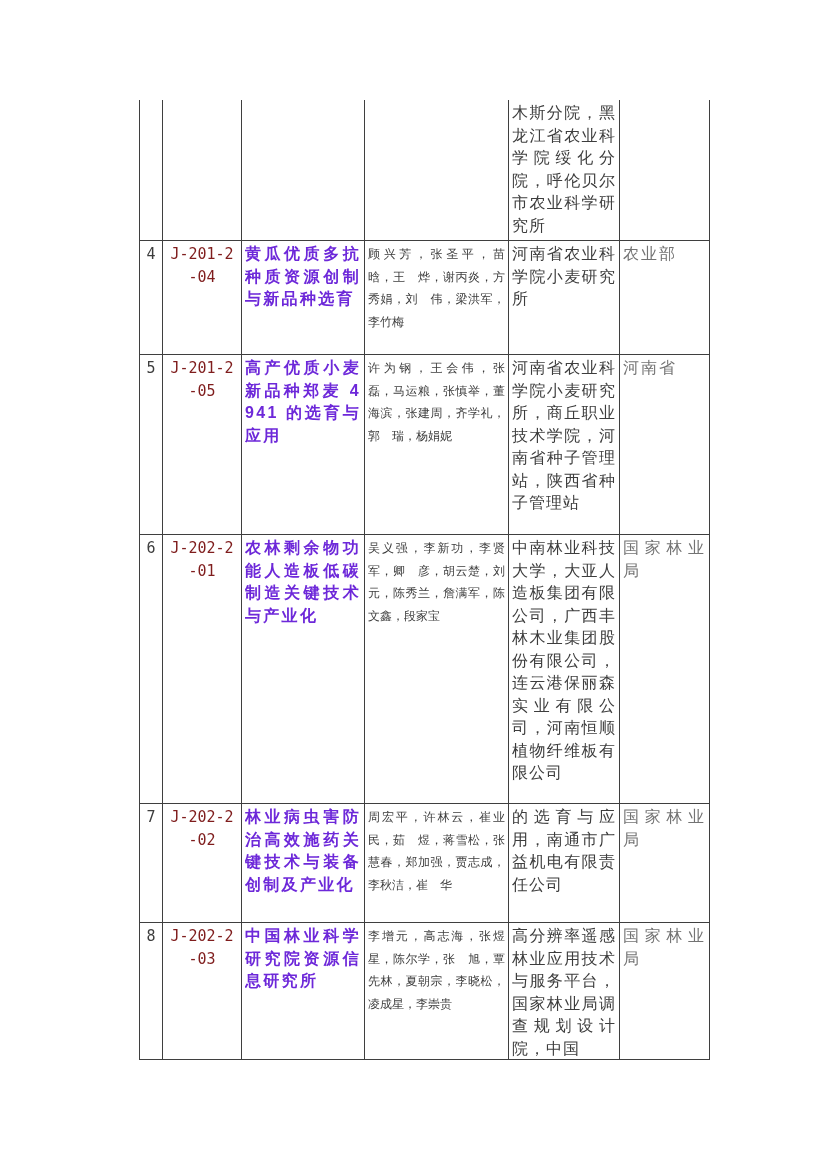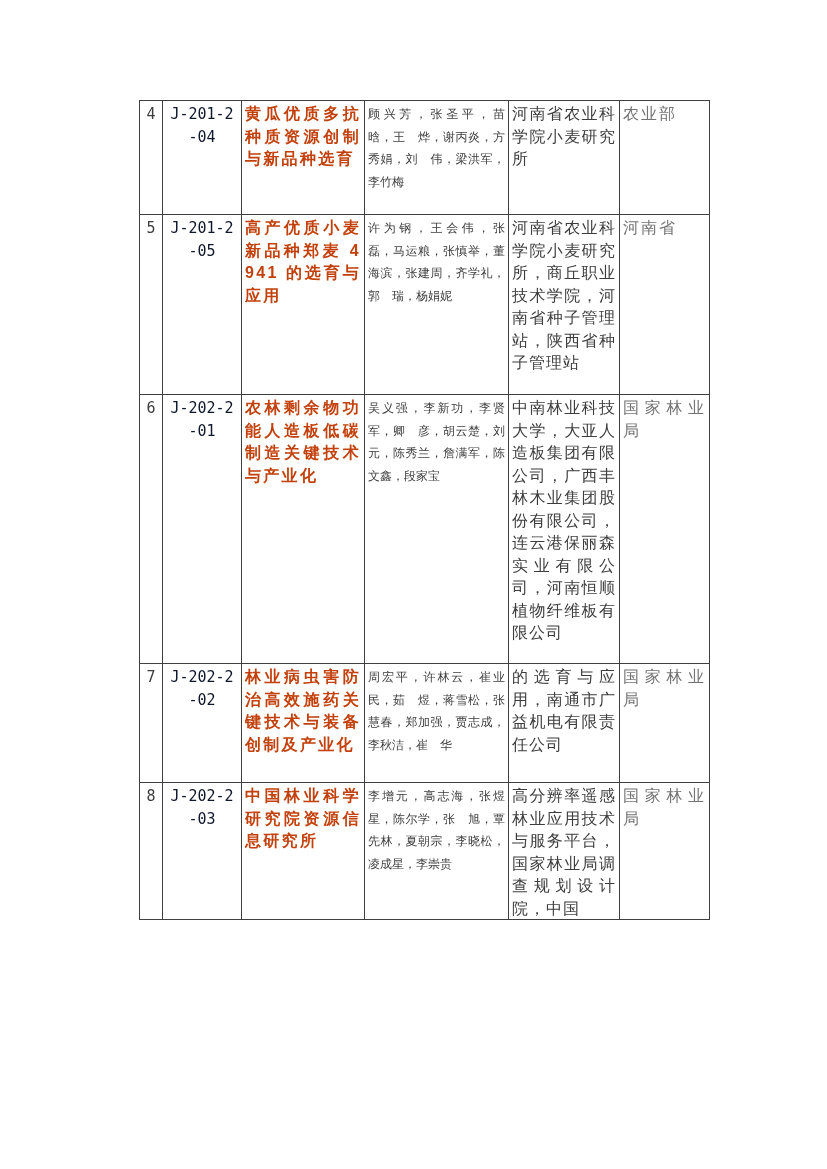--- a/index.html
+++ b/index.html
@@ -54,31 +54,31 @@
     font-family: "DejaVu Sans Mono", "Liberation Mono", monospace;
     font-size: 15px;
     line-height: 22.5px;
     color: #3d3d3d;
     text-align: center;
   }
   .code-cell {
     font-family: "DejaVu Sans Mono", "Liberation Mono", monospace;
     font-size: 15px;
     line-height: 22.5px;
-    color: #0f172a;
+    color: #7f1d1d;
     text-align: center;
     white-space: pre-line;
   }
   .title-cell {
     font-family: "Liberation Sans", sans-serif;
     font-weight: bold;
     font-size: 16px;
     line-height: 22.5px;
     letter-spacing: 2.3px;
-    color: #c2410c;
+    color: #6d28d9;
     text-align: justify;
     word-break: break-all;
   }
   .people-cell {
     font-size: 12px;
     line-height: 22.5px;
     letter-spacing: 0;
     color: #3d3d3d;
     text-align: justify;
   }
@@ -104,20 +104,38 @@
   <table class="awards">
     <colgroup>
       <col class="c-no">
         <col class="c-code">
         <col class="c-ti">
       <col class="c-pe">
         <col class="c-in">
         <col class="c-no2">
     </colgroup>
     <tbody>
+      <tr class="cont r0">
+        <td class="no-cell">
+            <div class="cv"></div>
+          </td>
+        <td class="code-cell"><div class="cv"></div></td>
+        <td class="title-cell">
+            <div class="cv"></div>
+          </td>
+        <td class="people-cell">
+            <div class="cv"></div>
+          </td>
+        <td class="inst-cell">
+            <div class="cv">木斯分院，黑龙江省农业科学院绥化分院，呼伦贝尔市农业科学研究所</div>
+          </td>
+        <td class="nom-cell">
+            <div class="cv"></div>
+          </td>
+      </tr>
       <tr class="r1">
         <td class="no-cell">
             <div class="cv">4</div>
           </td>
         <td class="code-cell"><div class="cv">J-201-2
 -04</div></td>
         <td class="title-cell">
             <div class="cv">黄瓜优质多抗种质资源创制与新品种选育</div>
           </td>
         <td class="people-cell">

